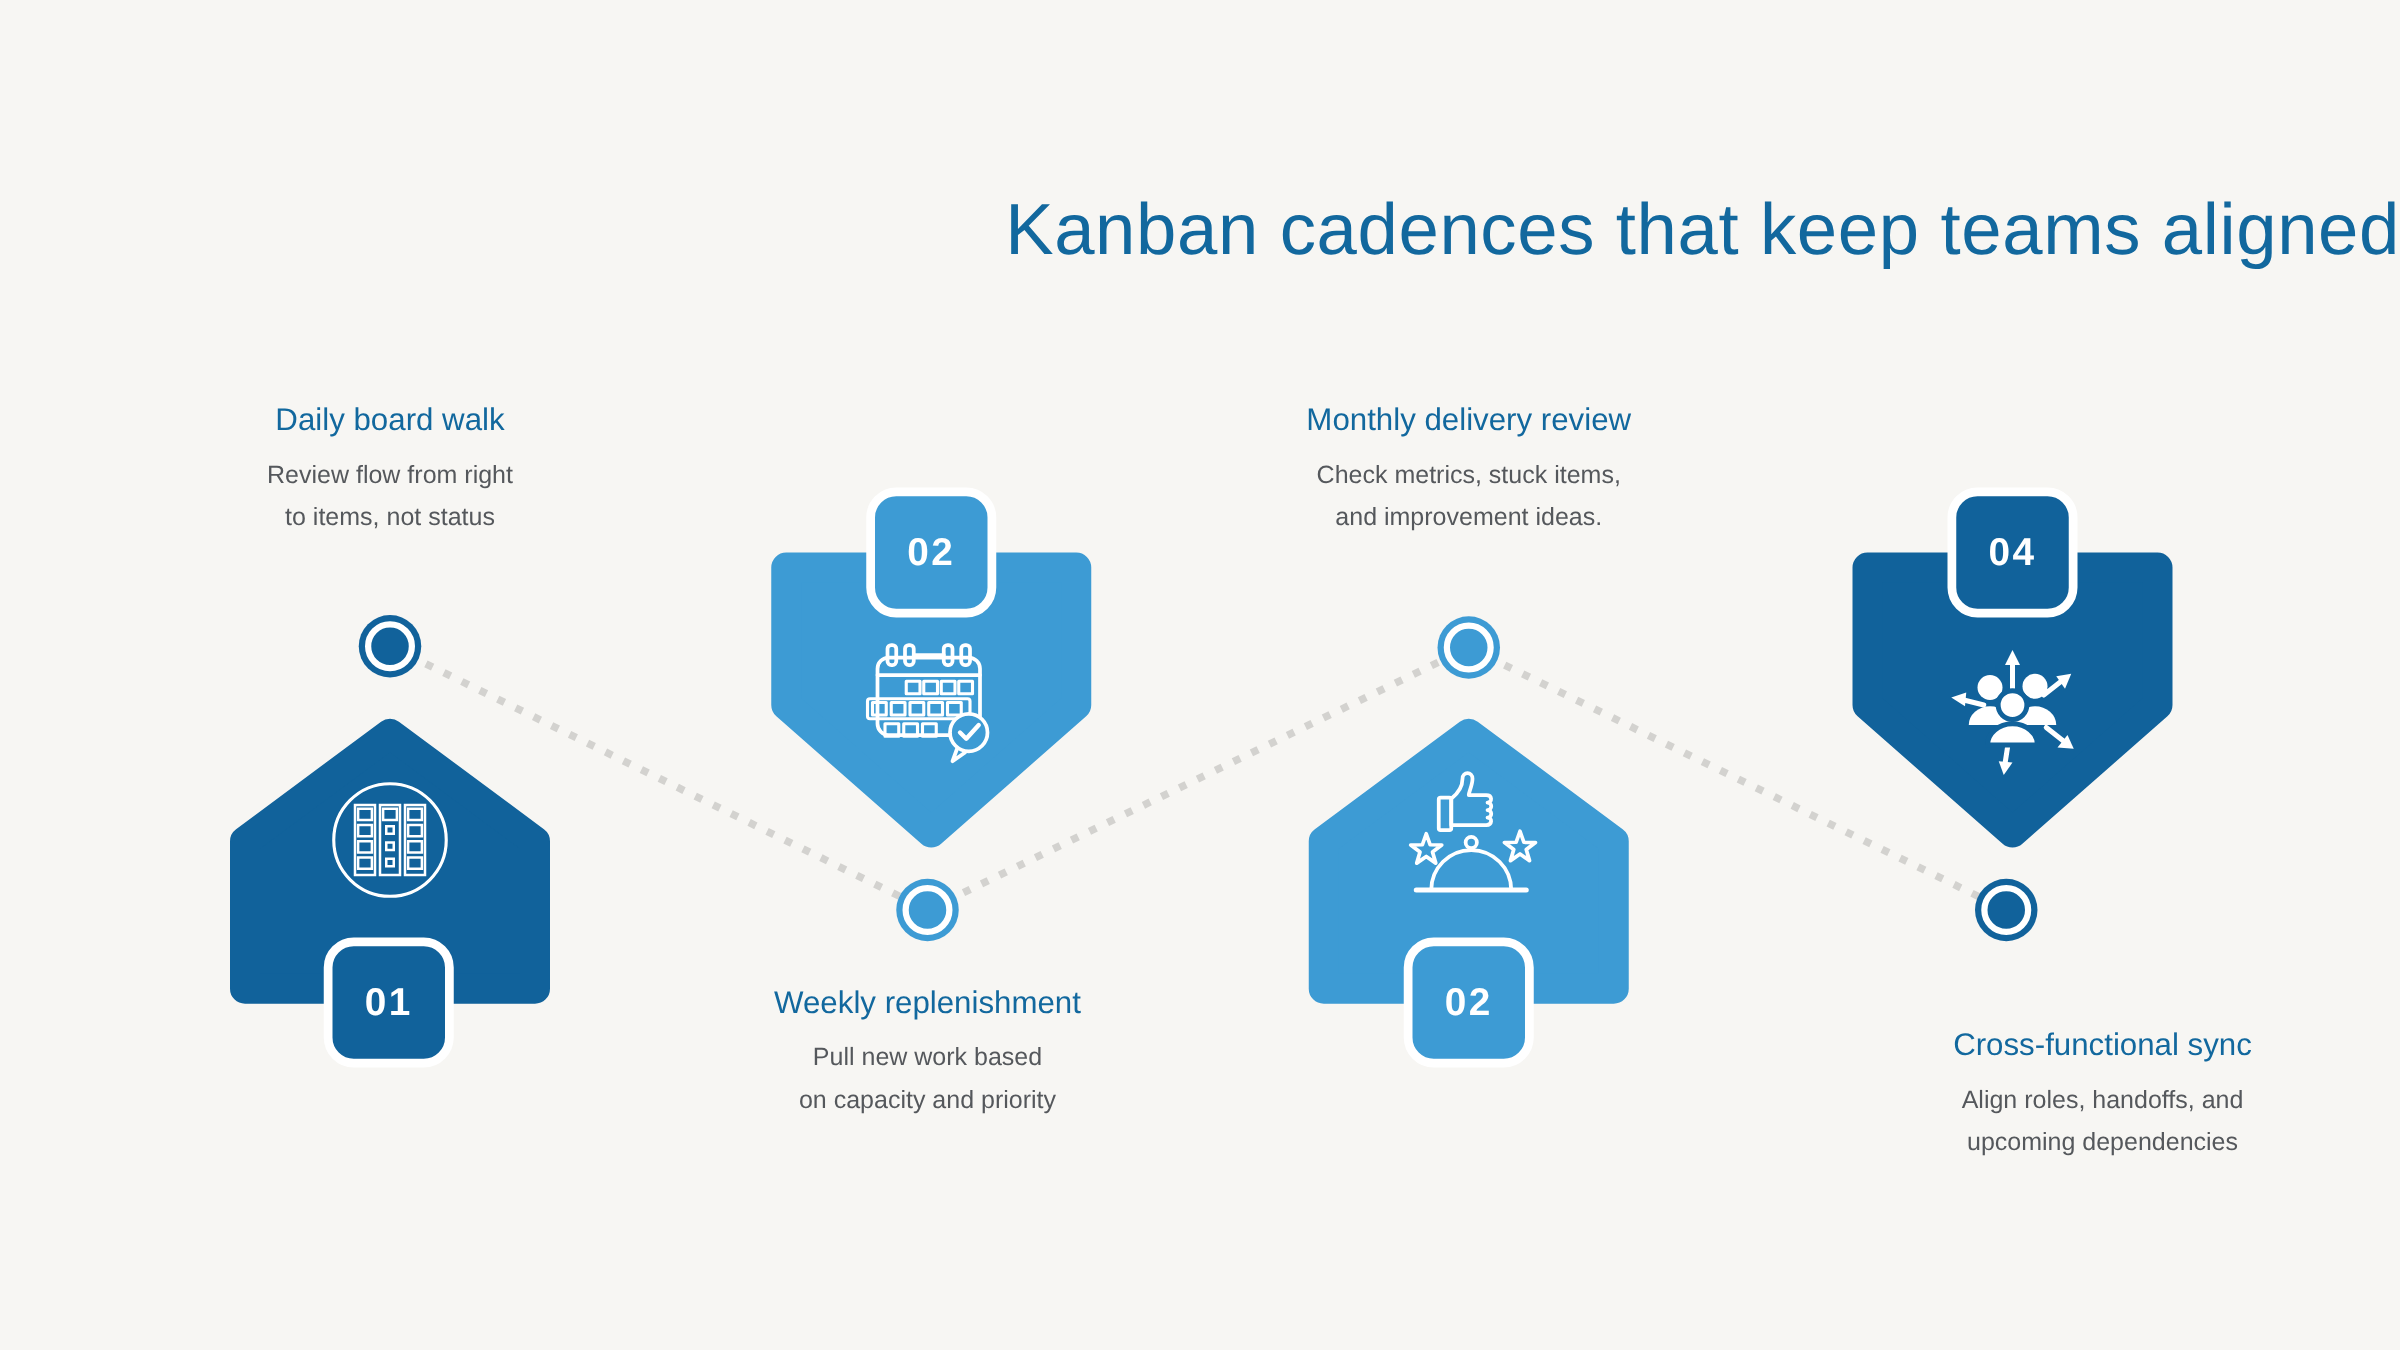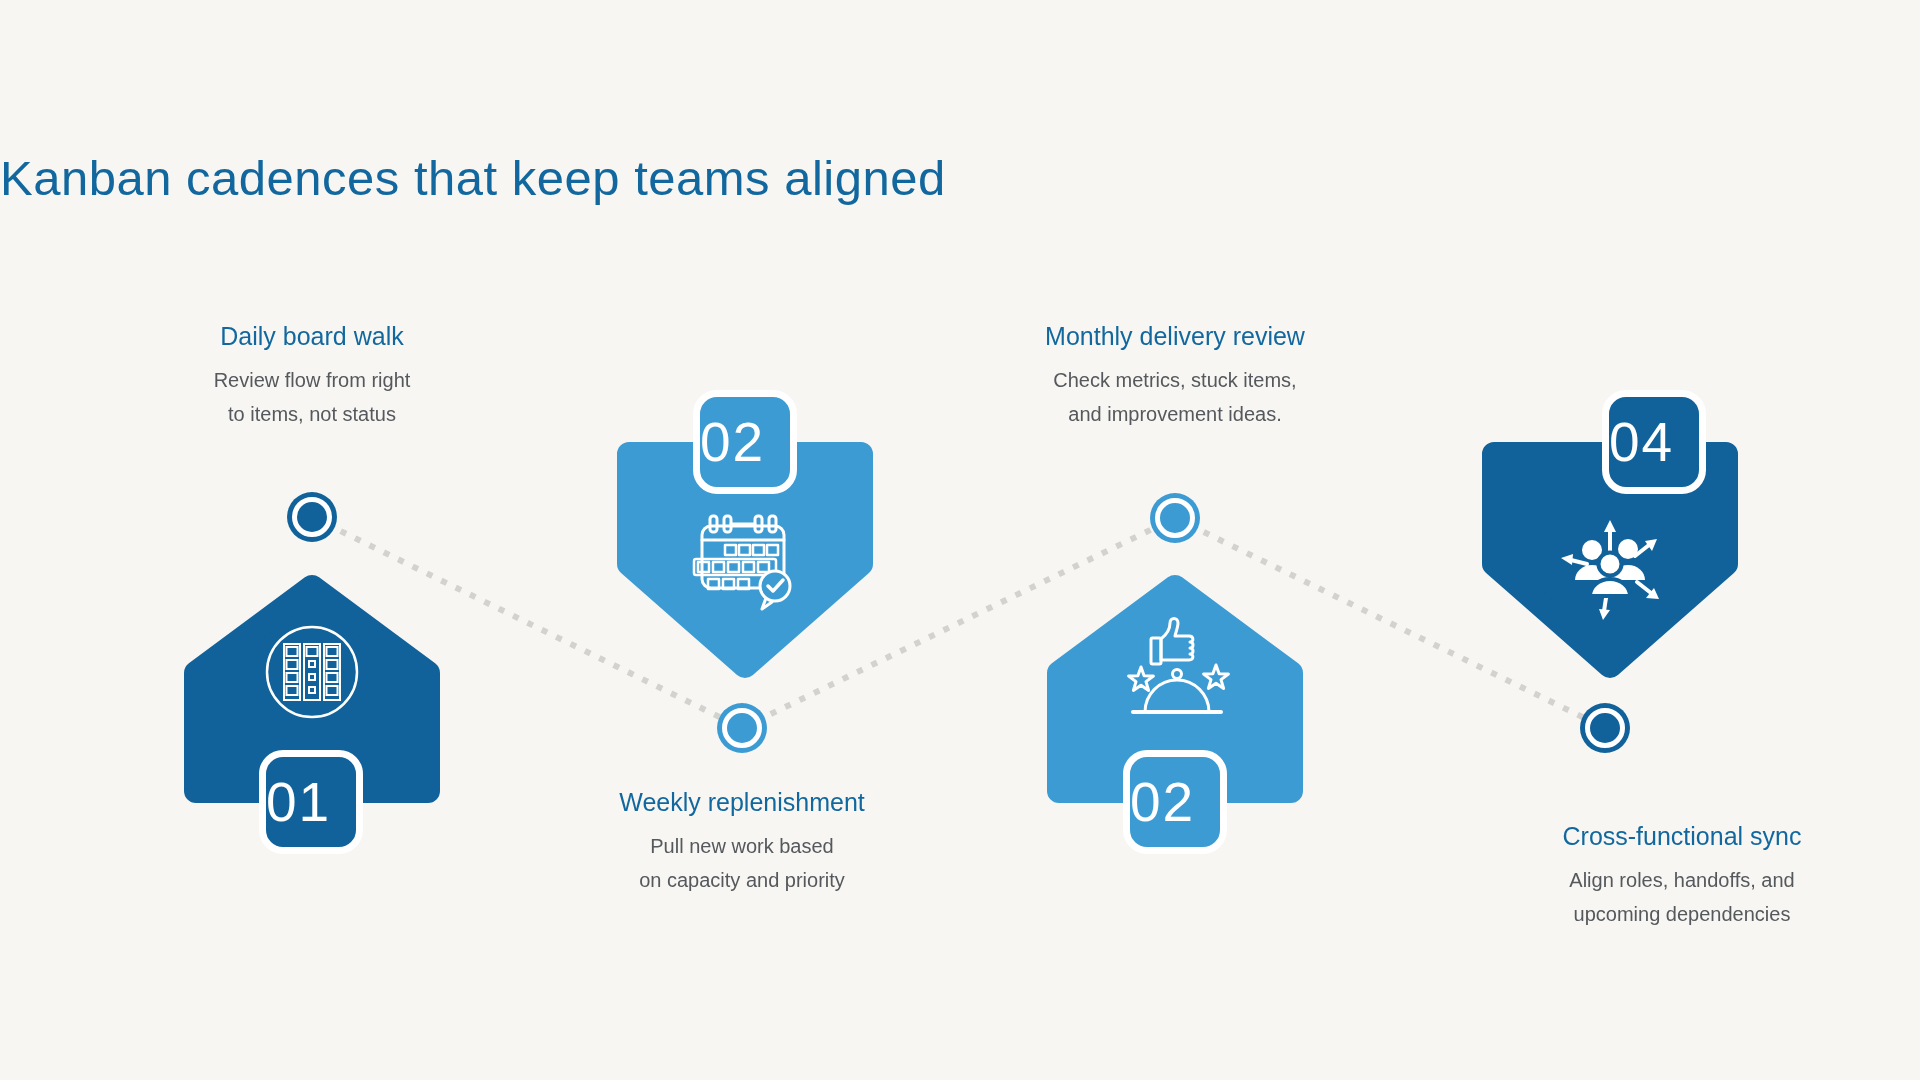--- a/index.html
+++ b/index.html
@@ -5,37 +5,37 @@
   html,body{margin:0;padding:0;}
   body{
     width:1920px;height:1080px;
     background:#f7f6f3;
     font-family:"Liberation Sans", sans-serif;
     overflow:hidden;
   }
   .stage{position:relative;width:1920px;height:1080px;}
   .title{
     position:absolute;left:0;top:150px;width:1920px;
-    text-align:left;
-    font-size:49px;font-weight:500;letter-spacing:0.5px;
+    text-align:right;
+    font-size:58px;font-weight:500;letter-spacing:0.5px;
     color:#12689e;
   }
   .connectors{position:absolute;left:0;top:0;}
   
   .txt{position:absolute;text-align:center;}
   .txt .h{font-size:25px;font-weight:500;color:#12689e;margin:0 0 12px 0;}
   .txt .d{font-size:20px;color:#55585c;line-height:34px;}
   
   .shape{position:absolute;}
   
   .badge{
     position:absolute;width:90px;height:90px;
     border:7px solid #ffffff;border-radius:24px;
-    display:flex;align-items:center;justify-content:flex-start;
-    color:#ffffff;font-size:55px;letter-spacing:2px;font-weight:400;
+    display:flex;align-items:center;justify-content:center;
+    color:#ffffff;font-size:31px;letter-spacing:2px;font-weight:700;
   }
   .badge.dark{background:#11629b;}
   .badge.light{background:#3d9bd4;}
   
   .node{
     position:absolute;width:30px;height:30px;border-radius:50%;
     border:5px solid #ffffff;
   }
   .node.dark{background:#11629b;box-shadow:0 0 0 5px #11629b;}
   .node.light{background:#3d9bd4;box-shadow:0 0 0 5px #3d9bd4;}
@@ -172,21 +172,21 @@
   </svg>
 
   <div class="badge light" style="left:1123px;top:750px;">
     <span>02</span>
   </div>
 
   <svg class="shape" style="left:1470px;top:430px;" width="280" height="260">
     <polygon points="24,24 256,24 256,134 140,236 24,134" fill="#11629b" stroke="#11629b" stroke-width="24" stroke-linejoin="round"></polygon>
   </svg>
 
-  <div class="badge dark" style="left:1602px;top:390px;">
+  <div class="badge dark" style="left:1558px;top:390px;">
     <span>04</span>
   </div>
 
   <svg class="icon" style="left:1555px;top:512px;" width="110" height="110">
     <g stroke="#ffffff" stroke-width="4" stroke-linecap="round" fill="#ffffff">
       <line x1="55" y1="44" x2="55" y2="20"></line>
       <polygon points="55,8 49,20 61,20" stroke="none"></polygon>
       <line x1="32" y1="52" x2="16" y2="48"></line>
       <polygon points="6,46 18,42 17,53" stroke="none"></polygon>
       <line x1="80" y1="44" x2="94" y2="33"></line>

